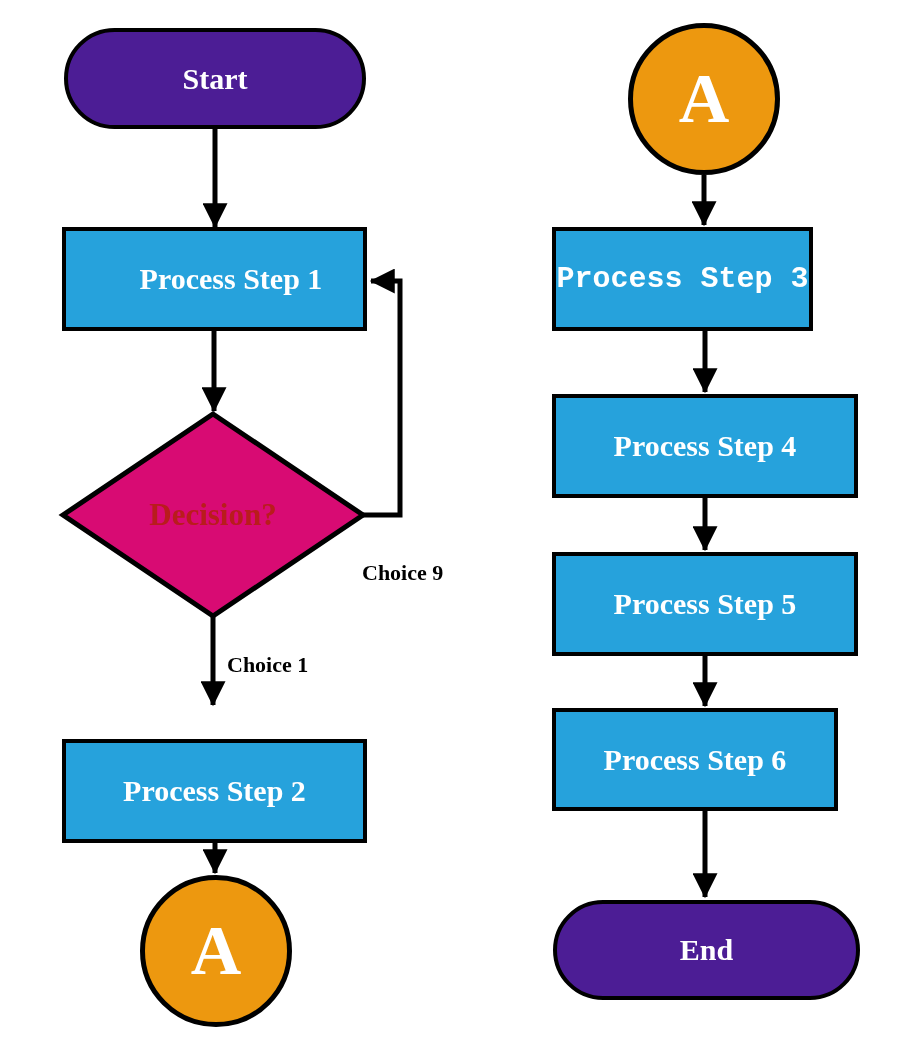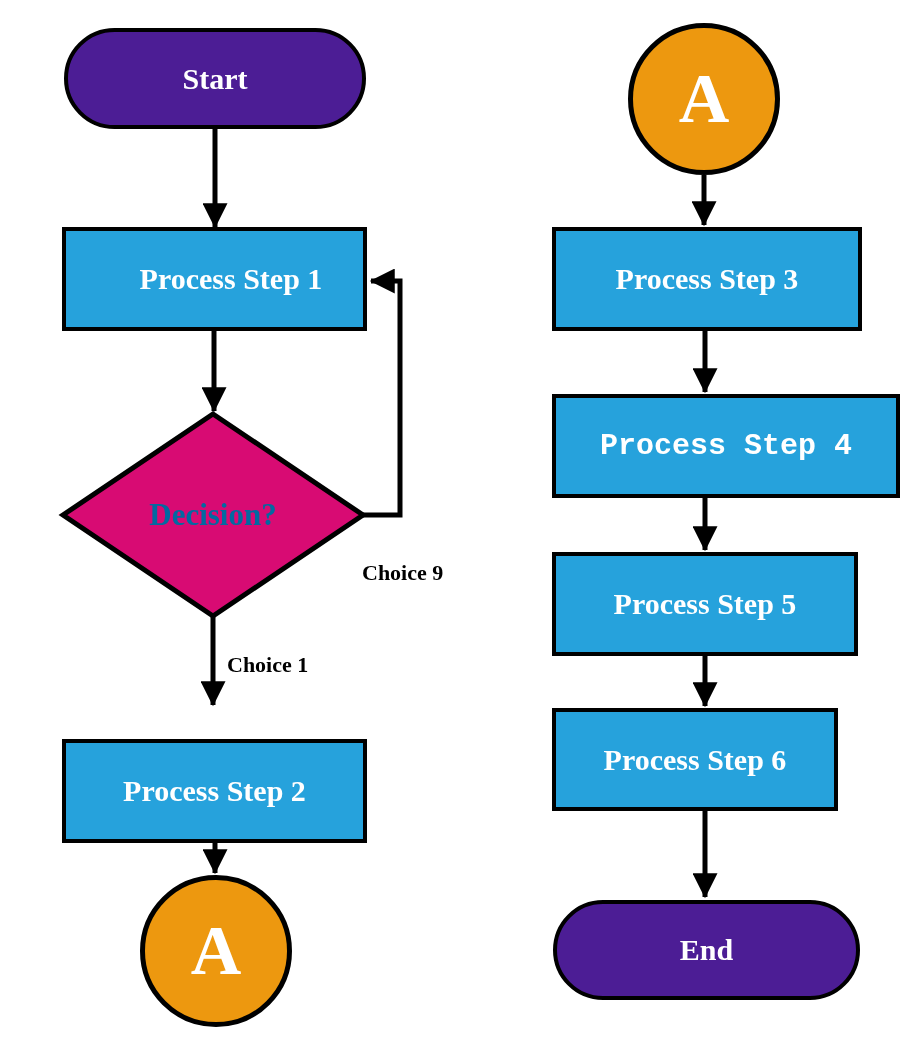--- a/index.html
+++ b/index.html
@@ -39,21 +39,21 @@
     border-radius: 50%;
     border-width: 5px;
     font-size: 70px;
   }
   .diamond-text {
     position: absolute;
     box-sizing: border-box;
     display: flex;
     align-items: center;
     justify-content: center;
-    color: #0369a1;
+    color: #b91c1c;
     font-weight: bold;
     font-size: 31px;
     text-align: center;
     background: transparent;
     border: none;
   }
   .edge-label {
     position: absolute;
     color: #000000;
     font-weight: bold;
@@ -119,25 +119,25 @@
   </div>
 
   <div class="node connector" style="left:140px; top:875px; width:152px; height:152px;">
     <span>A</span>
   </div>
 
   <div class="node connector" style="left:628px; top:23px; width:152px; height:152px;">
     <span>A</span>
   </div>
 
-  <div class="node process" style="left:552px; top:227px; width:310px; height:104px;">
+  <div class="node process" style="left:552px; top:227px; width:261px; height:104px;font-family:Liberation Mono, monospace;">
     <span>Process Step 3</span>
   </div>
 
-  <div class="node process" style="left:552px; top:394px; width:348px; height:104px;font-family:Liberation Mono, monospace;">
+  <div class="node process" style="left:552px; top:394px; width:306px; height:104px;">
     <span>Process Step 4</span>
   </div>
 
   <div class="node process" style="left:552px; top:552px; width:306px; height:104px;">
     <span>Process Step 5</span>
   </div>
 
   <div class="node process" style="left:552px; top:708px; width:286px; height:103px;">
     <span>Process Step 6</span>
   </div>

